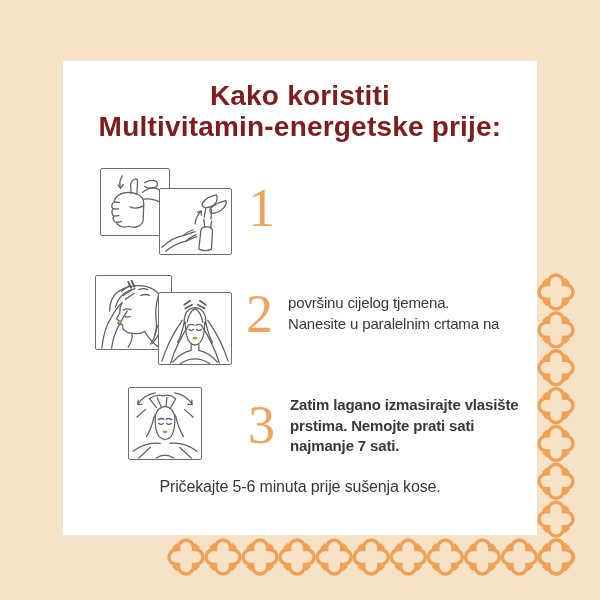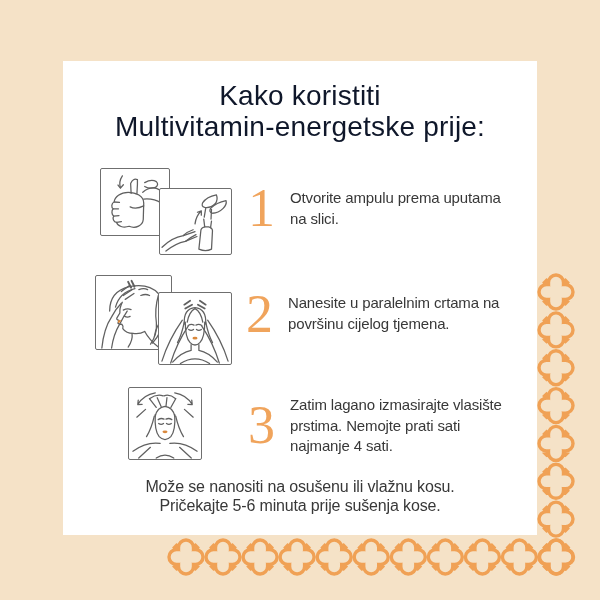--- a/index.html
+++ b/index.html
@@ -7,22 +7,22 @@
     width:600px;height:600px;position:relative;overflow:hidden;
     background:#F5E2C7;
     font-family:"Liberation Sans",sans-serif;
   }
   .card{
     position:absolute;left:63px;top:61px;width:474px;height:474px;
     background:#FFFFFF;
   }
   .title{
     position:absolute;left:0;top:19px;width:100%;
-    text-align:center;color:#0f172a;
-    font-size:28px;line-height:31px;letter-spacing:0.2px;
+    text-align:center;color:#7f1d1d;
+    font-size:28px;line-height:31px;letter-spacing:0.2px;font-weight:bold;
   }
   .step-num{
     position:absolute;
     font-family:"Liberation Serif",serif;
     color:#F0A45C;font-size:54px;line-height:54px;font-weight:400;
   }
   .step-text{
     position:absolute;color:#383838;
     font-size:15px;line-height:20.5px;letter-spacing:-0.15px;
   }
@@ -108,24 +108,20 @@
         <path d="M46,39 L45,31 M52,40 L53,33"></path>
         <path d="M36,36 Q37,28 42,23 M38.5,24 L42.5,22.5 L42.5,27"></path>
         <path d="M58,6 Q48,8 44,14 Q42,18 46,19 Q52,20 57,15 Q60,11 58,6 Z"></path>
         <path d="M68,12 Q58,14 52,20 Q50,24 54,25 Q60,25 65,20 Q69,16 68,12 Z"></path>
         <path d="M47,20 L45.5,29 M53,21 L52.5,31"></path>
       </g>
     </svg>
   </div>
 
   <div class="step-num" style="left:185px;top:120px;">1</div>
-  <div class="step-text" style="left:227px;top:127px;width:250px;">
-    <div>Otvorite ampulu prema uputama</div>
-    <div>na slici.</div>
-  </div>
 
   <div class="illus z1" style="left:32px;top:214px;width:77px;height:75px;">
     <svg viewBox="0 0 77 75">
       <g stroke="#606060" stroke-width="1.3" fill="none" stroke-linecap="round" stroke-linejoin="round">
         <path d="M14,36 Q14,16 34,11 Q54,7 64,18 Q72,27 70,42 Q68,58 58,69"></path>
         <path d="M20,32 Q24,17 40,13"></path>
         <path d="M64,20 Q60,34 62,48 Q63,60 56,70"></path>
         <path d="M70,42 Q62,50 60,62"></path>
         <path d="M6,74 Q8,54 16,42 Q20,34 26,28 M16,74 Q18,60 24,50 Q28,42 32,36"></path>
         <path d="M26,16 L34,10 M28,20 L37,14 M30,24 L39,18"></path>
@@ -149,22 +145,22 @@
         <path d="M26,12 l6,-4 M27,16 l7,-4 M48,12 l-6,-4 M47,16 l-7,-4" stroke-width="1.8"></path>
         <path d="M30.5,37.5 q2.5,1.8 5,0 M38.5,37.5 q2.5,1.8 5,0 M30,33.5 q3,-2 6,-0.5 M38,33 q3,-1.5 6,0.5"></path>
         <path d="M33,53 L33,59 M41,53 L41,59 M14,71 Q23,61 33,59 M60,71 Q51,61 41,59 M22,72.5 Q37,63 52,72.5"></path>
       </g>
       <ellipse cx="37" cy="46.5" rx="2.6" ry="1.4" fill="#D9883C"></ellipse>
     </svg>
   </div>
 
   <div class="step-num" style="left:183px;top:226px;">2</div>
   <div class="step-text" style="left:225px;top:232px;width:252px;">
+    <div>površinu cijelog tjemena.</div>
     <div>Nanesite u paralelnim crtama na</div>
-    <div>površinu cijelog tjemena.</div>
   </div>
 
   <div class="illus z1" style="left:65px;top:326px;width:74px;height:73px;">
     <svg viewBox="0 0 74 73">
       <g stroke="#606060" stroke-width="1.3" fill="none" stroke-linecap="round" stroke-linejoin="round">
         <path d="M9,17 Q15,7 27,5 M9,17 L9.5,12.5 M9,17 L13.5,16.8"></path>
         <path d="M65,17 Q59,7 47,5 M65,17 L64.5,12.5 M65,17 L60.5,16.8"></path>
         <path d="M28,20 L21,11 M33,19 L29,10 M38,19 L39,10 M43,20 L48,11"></path>
         <path d="M21,11 Q28,6 35,8 M48,11 Q42,6 36,8"></path>
         <path d="M17,22 L8,30 M57,22 L66,30"></path>
@@ -172,24 +168,23 @@
         <path d="M27,29 Q29,20 37,19 Q45,20 47,29"></path>
         <path d="M26,29 Q23,42 18,50 M48,29 Q51,42 56,50"></path>
         <path d="M30.5,36.5 q2.5,1.8 5,0 M38.5,36.5 q2.5,1.8 5,0 M30,32.5 q3,-2 6,-0.5 M38,32 q3,-1.5 6,0.5"></path>
         <path d="M4,65 Q18,55 32,57 M70,65 Q56,55 42,57 M10,72 L22,61 M64,72 L52,61 M28,72 Q37,66 46,72"></path>
       </g>
       <ellipse cx="37" cy="45" rx="2.6" ry="1.4" fill="#D9883C"></ellipse>
     </svg>
   </div>
 
   <div class="step-num" style="left:185px;top:337px;">3</div>
-  <div class="step-text" style="left:227px;top:334px;width:252px;">
+  <div class="step-text" style="left:227px;top:334px;width:252px;font-weight:bold;">
     <div>Zatim lagano izmasirajte vlasište</div>
     <div>prstima. Nemojte prati sati</div>
-    <div>najmanje 4 sati.</div>
+    <div>najmanje 7 sati.</div>
   </div>
 
   <div class="footer">
-    <div>Može se nanositi na osušenu ili vlažnu kosu.</div>
     <div>Pričekajte 5-6 minuta prije sušenja kose.</div>
   </div>
 
 </div>
 
 </body></html>

